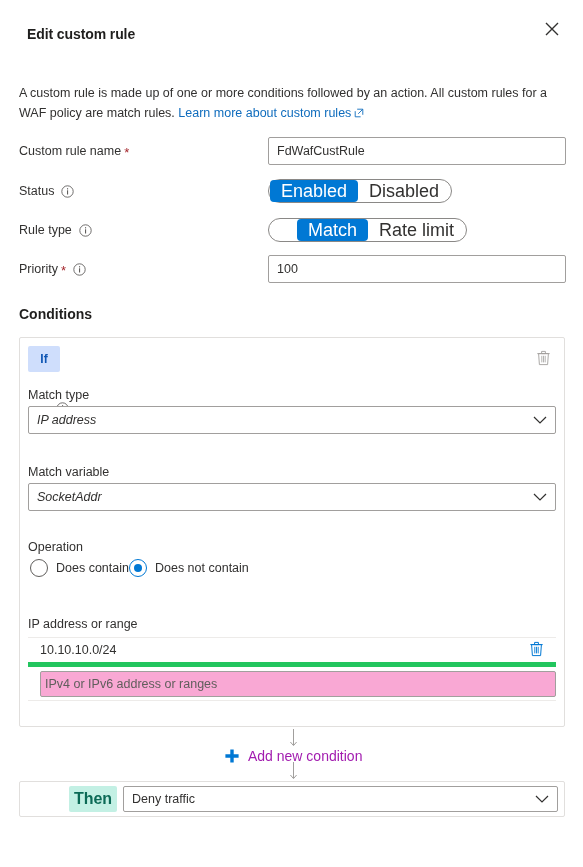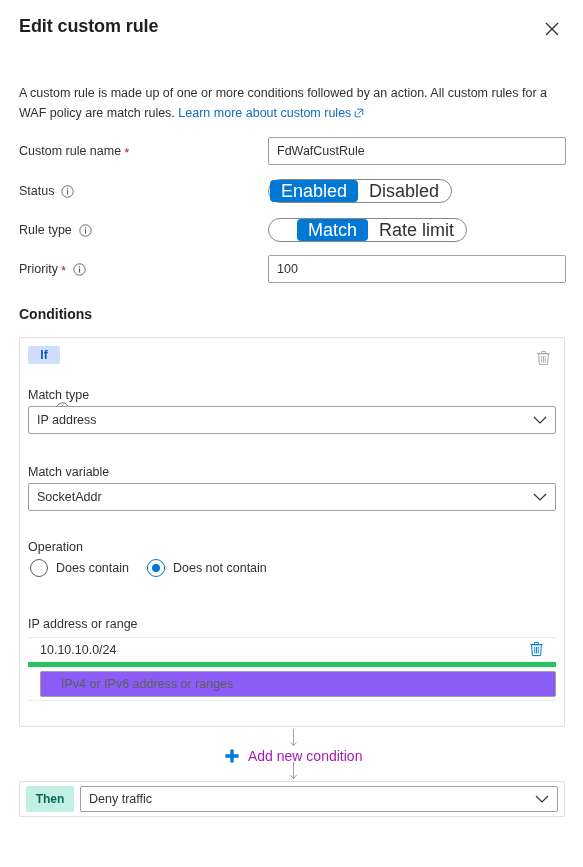--- a/index.html
+++ b/index.html
@@ -24,26 +24,26 @@
 
   
   .header {
     position: absolute;
     left: 19px;
     top: 12px;
     right: 16px;
     height: 40px;
   }
   .page-title {
-    font-size: 18px;
+    font-size: 14px;
     font-weight: 600;
     color: #201f1e;
     letter-spacing: -0.1px;
     line-height: 28px;
-    margin: 0;
+    margin: 8px;
   }
   .close-btn {
     position: absolute;
     right: 0;
     top: 2px;
     width: 30px;
     height: 30px;
     display: flex;
     align-items: center;
     justify-content: center;
@@ -178,21 +178,21 @@
     box-sizing: border-box;
     border: 1px solid #e1dfdd;
     border-radius: 2px;
     background: #ffffff;
   }
   .if-badge {
     position: absolute;
     left: 8px;
     top: 8px;
     width: 32px;
-    height: 18px;
+    height: 26px;
     border-radius: 2px;
     background: #cfdefc;
     color: #0f56b3;
     font-size: 12px;
     font-weight: 600;
     display: flex;
     align-items: center;
     justify-content: center;
   }
   .card-delete {
@@ -224,30 +224,30 @@
     height: 28px;
     border: 1px solid #a19f9d;
     border-radius: 2px;
     background: #ffffff;
     display: flex;
     align-items: center;
     padding: 0 8px;
     font-size: 12.5px;
     color: #323130;
     cursor: pointer;
+    font-style: italic;
   }
   .select-box .val { flex: 1; }
   .chev { display: flex; align-items: center; }
 
   
   .radio-group {
     position: absolute;
     display: flex;
     align-items: center;
-    gap: 18px;
   }
   .radio-opt {
     display: flex;
     align-items: center;
     cursor: pointer;
     font-size: 12.5px;
     color: #323130;
   }
   .radio {
     width: 18px;
@@ -319,23 +319,23 @@
   }
   .ip-input {
     width: 533px;
     height: 26px;
     box-sizing: border-box;
     border: 1px solid #a19f9d;
     border-radius: 2px;
     font-family: "Liberation Sans", sans-serif;
     font-size: 12.5px;
     color: #323130;
-    padding: 0 20px;
+    padding: 0 4px;
     outline: none;
-    background: #8b5cf6;
+    background: #f9a8d4;
   }
   .ip-input::placeholder { color: #605e5c; }
 
   
   .connector {
     position: absolute;
     left: 289px;
     width: 2px;
   }
   .connector svg { display: block; }
@@ -373,26 +373,27 @@
     display: flex;
     align-items: center;
     padding: 0 6px;
   }
   .then-badge {
     width: 48px;
     height: 26px;
     border-radius: 2px;
     background: #c3f0e4;
     color: #0b6a56;
-    font-size: 12px;
+    font-size: 16px;
     font-weight: 600;
     display: flex;
     align-items: center;
     justify-content: center;
     flex: none;
+    margin-left: 43px;
   }
   .then-select {
     position: relative;
     margin-left: 6px;
     flex: 1;
     height: 26px;
     box-sizing: border-box;
     border: 1px solid #a19f9d;
     border-radius: 2px;
     display: flex;

